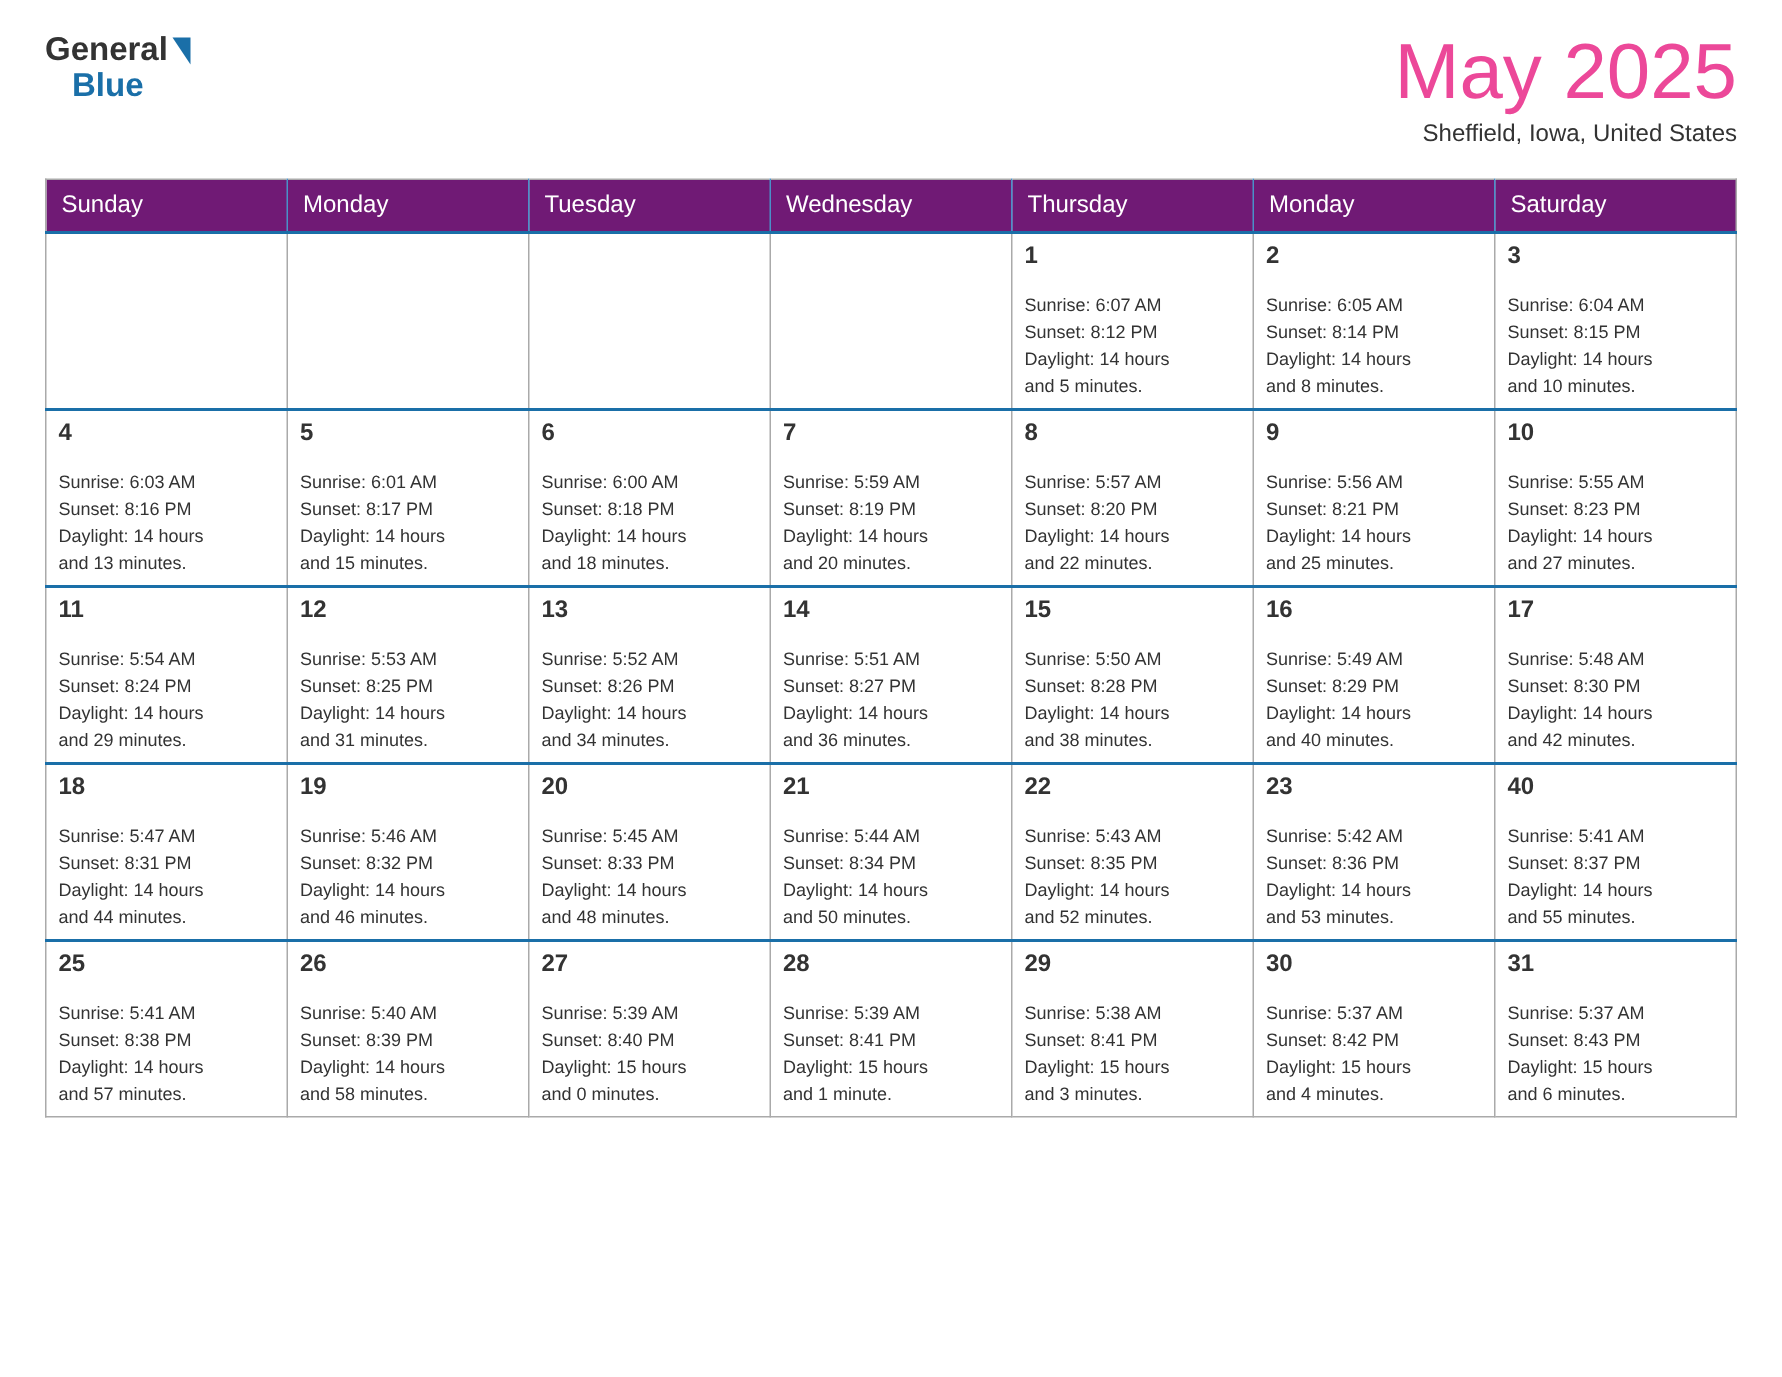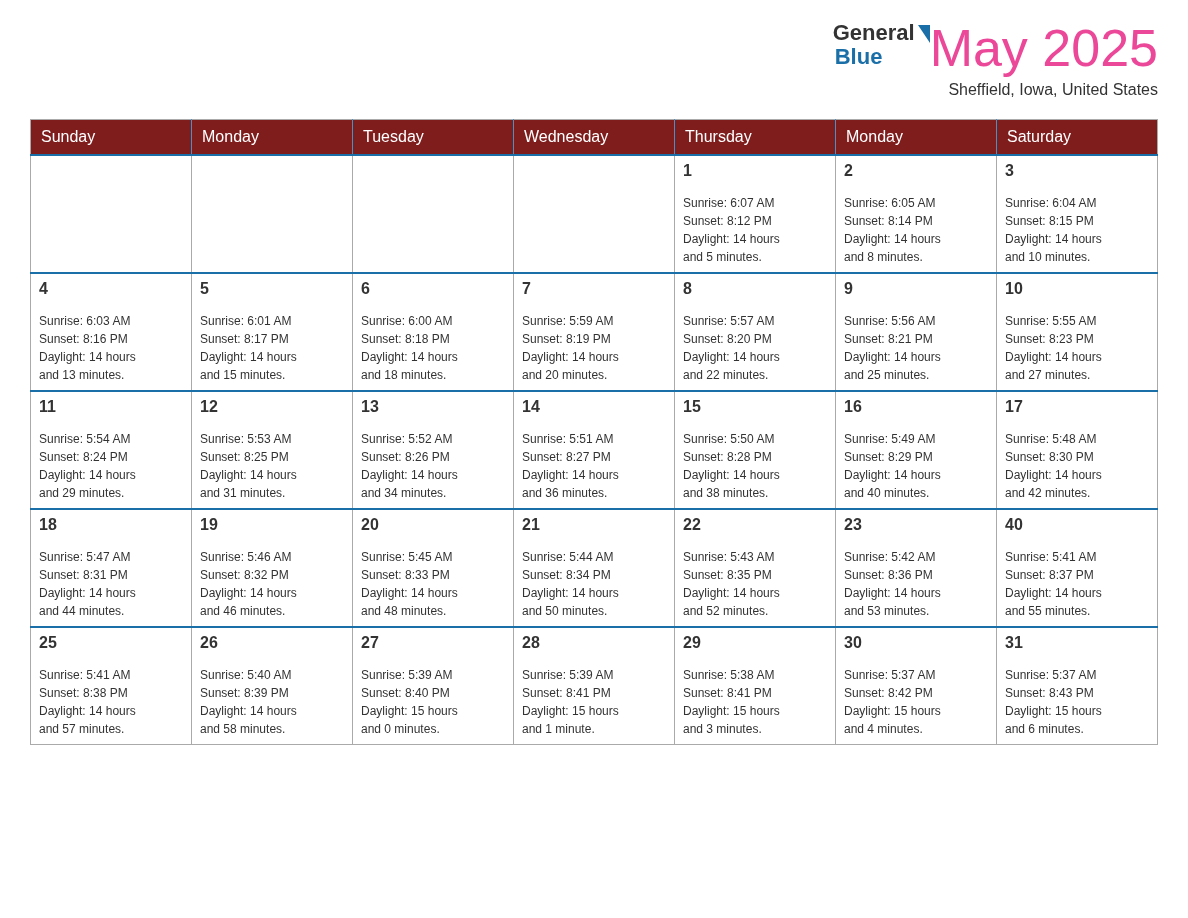--- a/index.html
+++ b/index.html
@@ -5,21 +5,21 @@
     * { margin: 0; padding: 0; box-sizing: border-box; }
     body {
       font-family: Arial, sans-serif;
       background: #fff;
       padding: 20px 30px;
       width: 1188px;
       min-height: 918px;
     }
     .header {
       display: flex;
-      justify-content: flex-end;
+      justify-content: space-between;
       align-items: flex-start;
       margin-bottom: 20px;
     }
     .logo {
       display: flex;
       flex-direction: column;
       align-items: flex-start;
     }
     .logo-top {
       display: flex;
@@ -52,21 +52,21 @@
       font-size: 16px;
       color: #333;
       margin-top: 4px;
     }
     .calendar {
       width: 100%;
       border-collapse: collapse;
       border: 1px solid #aaa;
     }
     .calendar th {
-      background-color: #7f1d1d;
+      background-color: #701a75;
       color: #fff;
       text-align: left;
       padding: 8px 10px;
       font-size: 16px;
       font-weight: normal;
       border-right: 1px solid #4a90c8;
     }
     .calendar th:last-child { border-right: none; }
     .calendar td {
       border: 1px solid #aaa;
@@ -96,21 +96,21 @@
 </head>
 <body>
 
 <div class="header">
   <div class="logo">
     <div class="logo-top">
       <span class="logo-general">General</span>
       <div class="logo-arrow"></div>
     </div>
     <div style="display:flex; align-items:center; margin-top:-2px; margin-left:0px;">
-      <span style="font-size:22px; font-weight:bold; color:#1a6fa8; margin-left:2px;">Blue</span>
+      <span style="font-size:22px; font-weight:bold; color:#1a6fa8; margin-left:18px;">Blue</span>
     </div>
   </div>
   <div class="title-area">
     <div class="month-title">May 2025</div>
     <div class="location-title">Sheffield, Iowa, United States</div>
   </div>
 </div>
 
 <table class="calendar">
   <thead>

